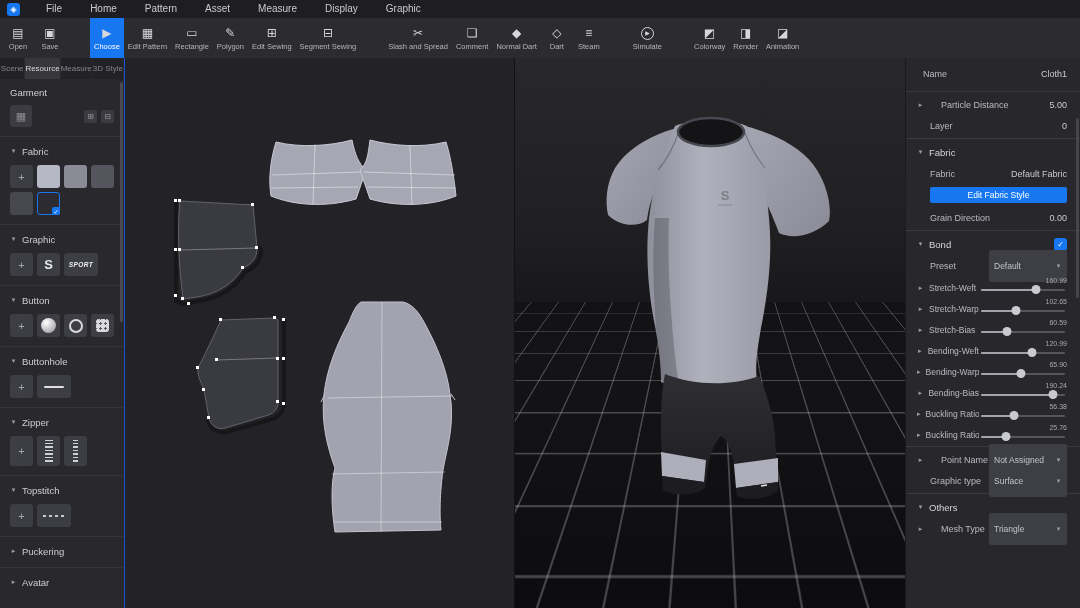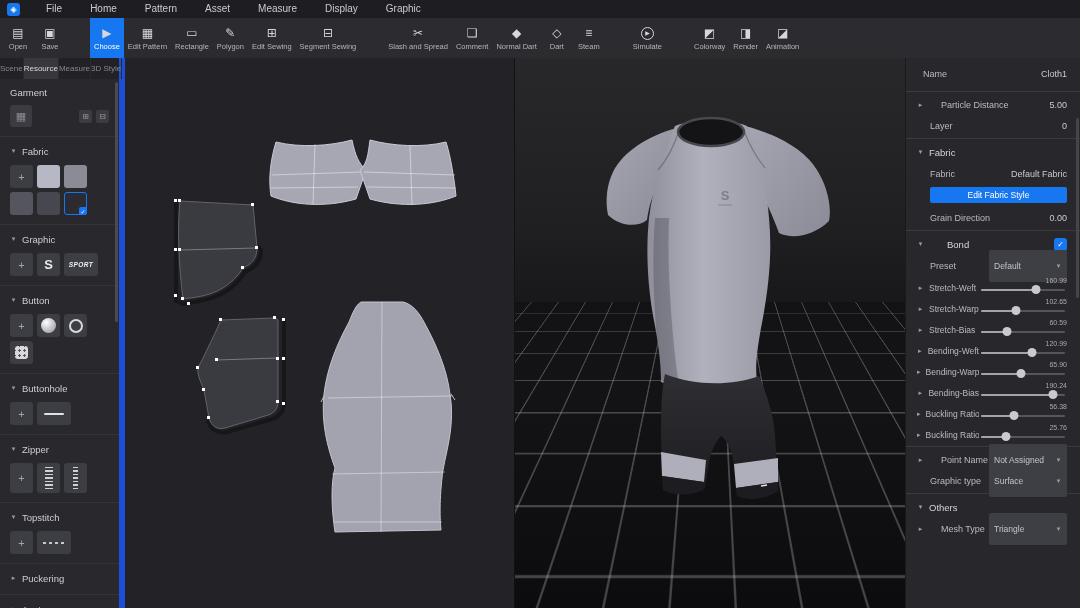--- a/index.html
+++ b/index.html
@@ -24,21 +24,21 @@
   .tool .tico{font-size:12px;line-height:13px;height:14px;display:flex;align-items:center;justify-content:center}
   .tool .tico.round{width:13px;height:13px;border:1px solid currentColor;border-radius:50%;font-size:6px}
   .tool .tlabel{font-size:7.5px;color:#b4b5bc;white-space:nowrap}
   .tool.active{background:var(--accent)}
   .tool.active .tlabel{color:#fff}
 
   
   .main{display:flex;height:550px;flex:none}
 
   
-  .sidebar{width:125px;flex:none;background:var(--sidebar-bg);position:relative;color:#c3c4ca;border-right:6px solid #1d4ed8}
+  .sidebar{width:125px;flex:none;background:var(--sidebar-bg);position:relative;color:#c3c4ca;border-right:1px solid #1d4ed8}
   .tabs{display:flex;height:21px;background:#222226}
   .tab{flex:1;display:flex;align-items:center;justify-content:center;font-size:8px;color:#85868e;white-space:nowrap;border-right:1px solid #2a2a2e}
   .tab.active{background:#37373c;color:#d8d9de}
   .garment-block{padding:8px 10px 9px}
   .garment-title{font-size:9.5px;color:#cfd0d5;margin-bottom:7px}
   .garment-row{display:flex;align-items:center;justify-content:space-between}
   .g-thumb{width:22px;height:22px;border-radius:3px;background:#3b3b41;color:#8b8c94;font-size:11px;display:flex;align-items:center;justify-content:center}
   .g-btns{display:flex;gap:4px}
   .g-mini{width:13px;height:13px;border-radius:2px;background:#3b3b41;color:#9a9ba2;font-size:8px;display:flex;align-items:center;justify-content:center}
   .section{border-top:1px solid #343439;padding:7px 10px 9px}
@@ -77,21 +77,21 @@
   .floor-fade{position:absolute;top:244px;left:0;width:390px;height:130px;
     background:linear-gradient(rgba(18,18,21,.95),rgba(18,18,21,0))}
   svg.garment{position:absolute;left:0;top:0}
 
   
   .props{width:175px;flex:none;background:var(--panel-bg);color:#b9bac1;font-size:9px;overflow:hidden;position:relative;border-left:1px solid #1a1a1d}
   .name-row{display:flex;align-items:center;justify-content:space-between;padding:0 13px 0 17px;height:31px}
   .pdivider{height:1px;background:#3a3a3f;margin:2px 0}
   .psec-head{display:flex;align-items:center;gap:5px;padding:0 13px 0 11px;height:22px;color:#d4d5da;font-size:9.5px}
   .psec-head.spread{justify-content:space-between}
-  .head-left{display:flex;align-items:center;gap:23px}
+  .head-left{display:flex;align-items:center;gap:5px}
   .prow{display:flex;align-items:center;justify-content:space-between;padding:0 13px 0 24px;height:21px}
   .prow.haschev{padding-left:11px}
   .rlabel{display:flex;align-items:center;gap:17px;white-space:nowrap}
   .pvalue{color:#c9cad0}
   .btn-blue{margin:3px 13px 4px 24px;height:16px;background:var(--accent);color:#fff;border-radius:2px;
     display:flex;align-items:center;justify-content:center;font-size:8.5px}
   .cb{width:13px;height:13px;border-radius:3px;background:var(--accent);color:#fff;font-size:8px;display:flex;align-items:center;justify-content:center}
   .dd{width:78px;height:17px;background:#3e3e45;border-radius:2px;display:flex;align-items:center;justify-content:space-between;
     padding:16px 5px;color:#c3c4ca;font-size:8.5px;white-space:nowrap;overflow:hidden}
   .dd .chev{flex:none}

